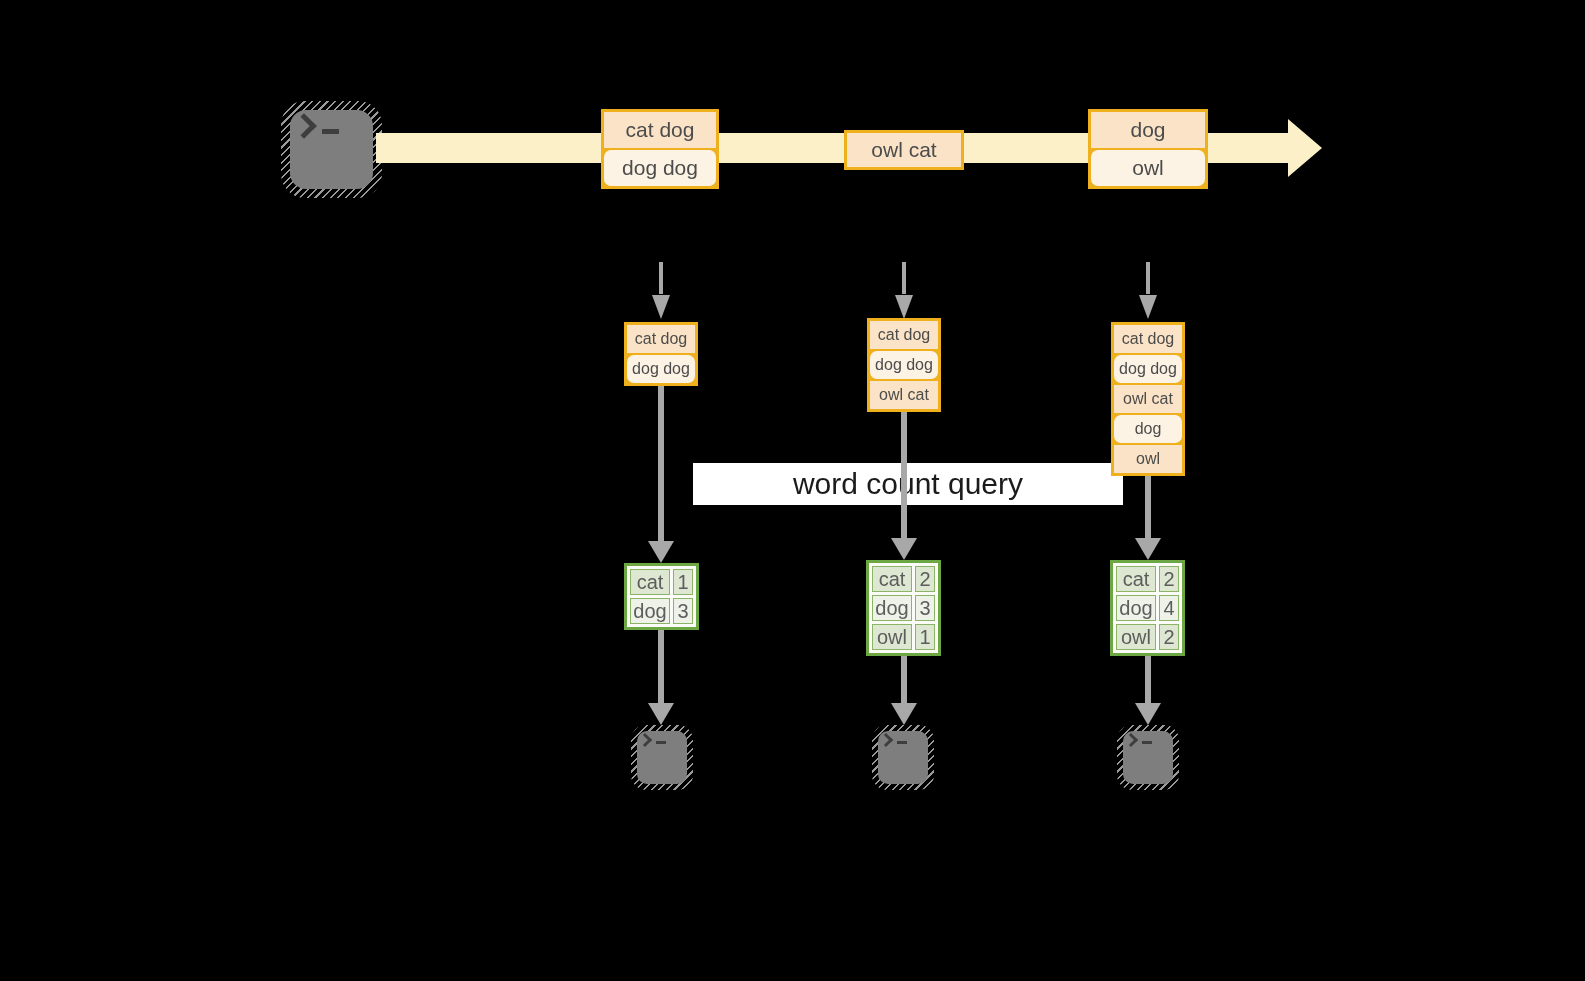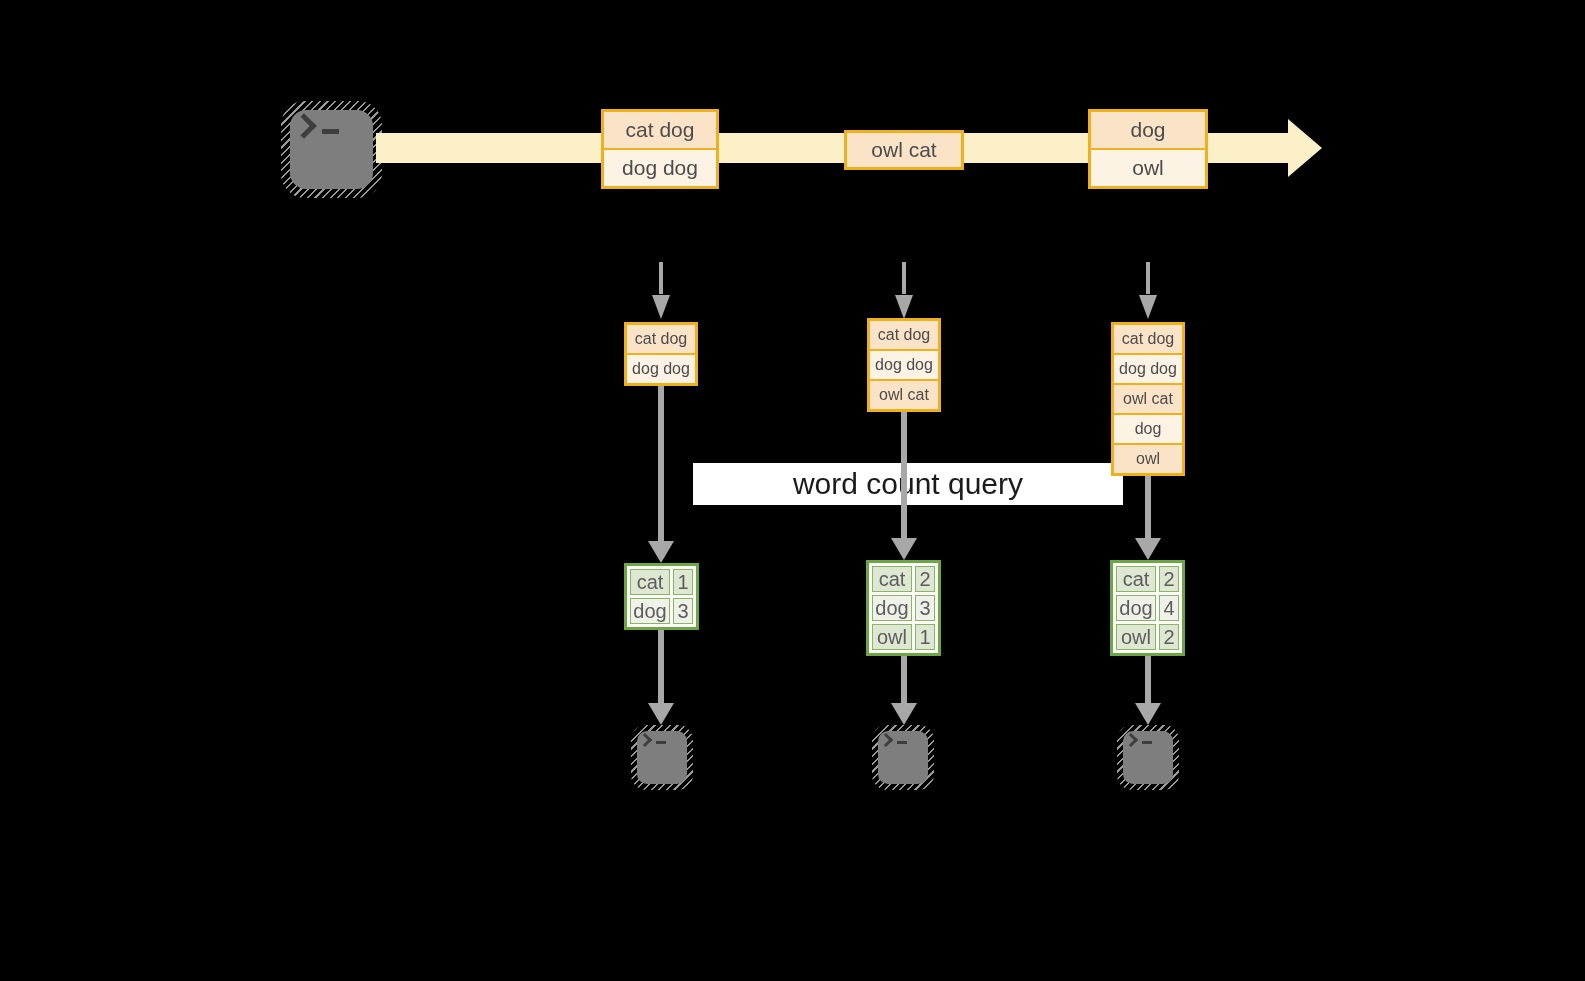--- a/index.html
+++ b/index.html
@@ -27,21 +27,21 @@
   .band{position:absolute;left:376px;top:133px;width:912px;height:30px;background:#fbf0c7;}
   .band-head{position:absolute;left:1288px;top:119px;width:0;height:0;
              border-top:29px solid transparent;border-bottom:29px solid transparent;
              border-left:34px solid #fbf0c7;}
 
   
   .obox{position:absolute;border:3px solid #eeb01c;background:#eeb01c;
         display:flex;flex-direction:column;gap:2px;box-sizing:border-box;z-index:3;}
   .orow{display:flex;align-items:center;justify-content:center;color:#4c4c4c;}
   .orow.d{background:#fae3c6;}
-  .orow.l{background:#fdf3e4;}
+  .orow.l{background:#fdf3e4;border-radius:7px;}
   .stream-row{height:36px;font-size:21px;}
   .stream-row.single{height:34px;}
   .acc-row{height:28px;font-size:16px;}
 
   
   .vline{position:absolute;background:#a8a8a8;z-index:2;}
   .tri{position:absolute;width:0;height:0;z-index:2;
        border-left:13px solid transparent;border-right:13px solid transparent;
        border-top:22px solid #a8a8a8;}
   .tri.smallhead{border-left-width:9px;border-right-width:9px;border-top-width:24px;}

